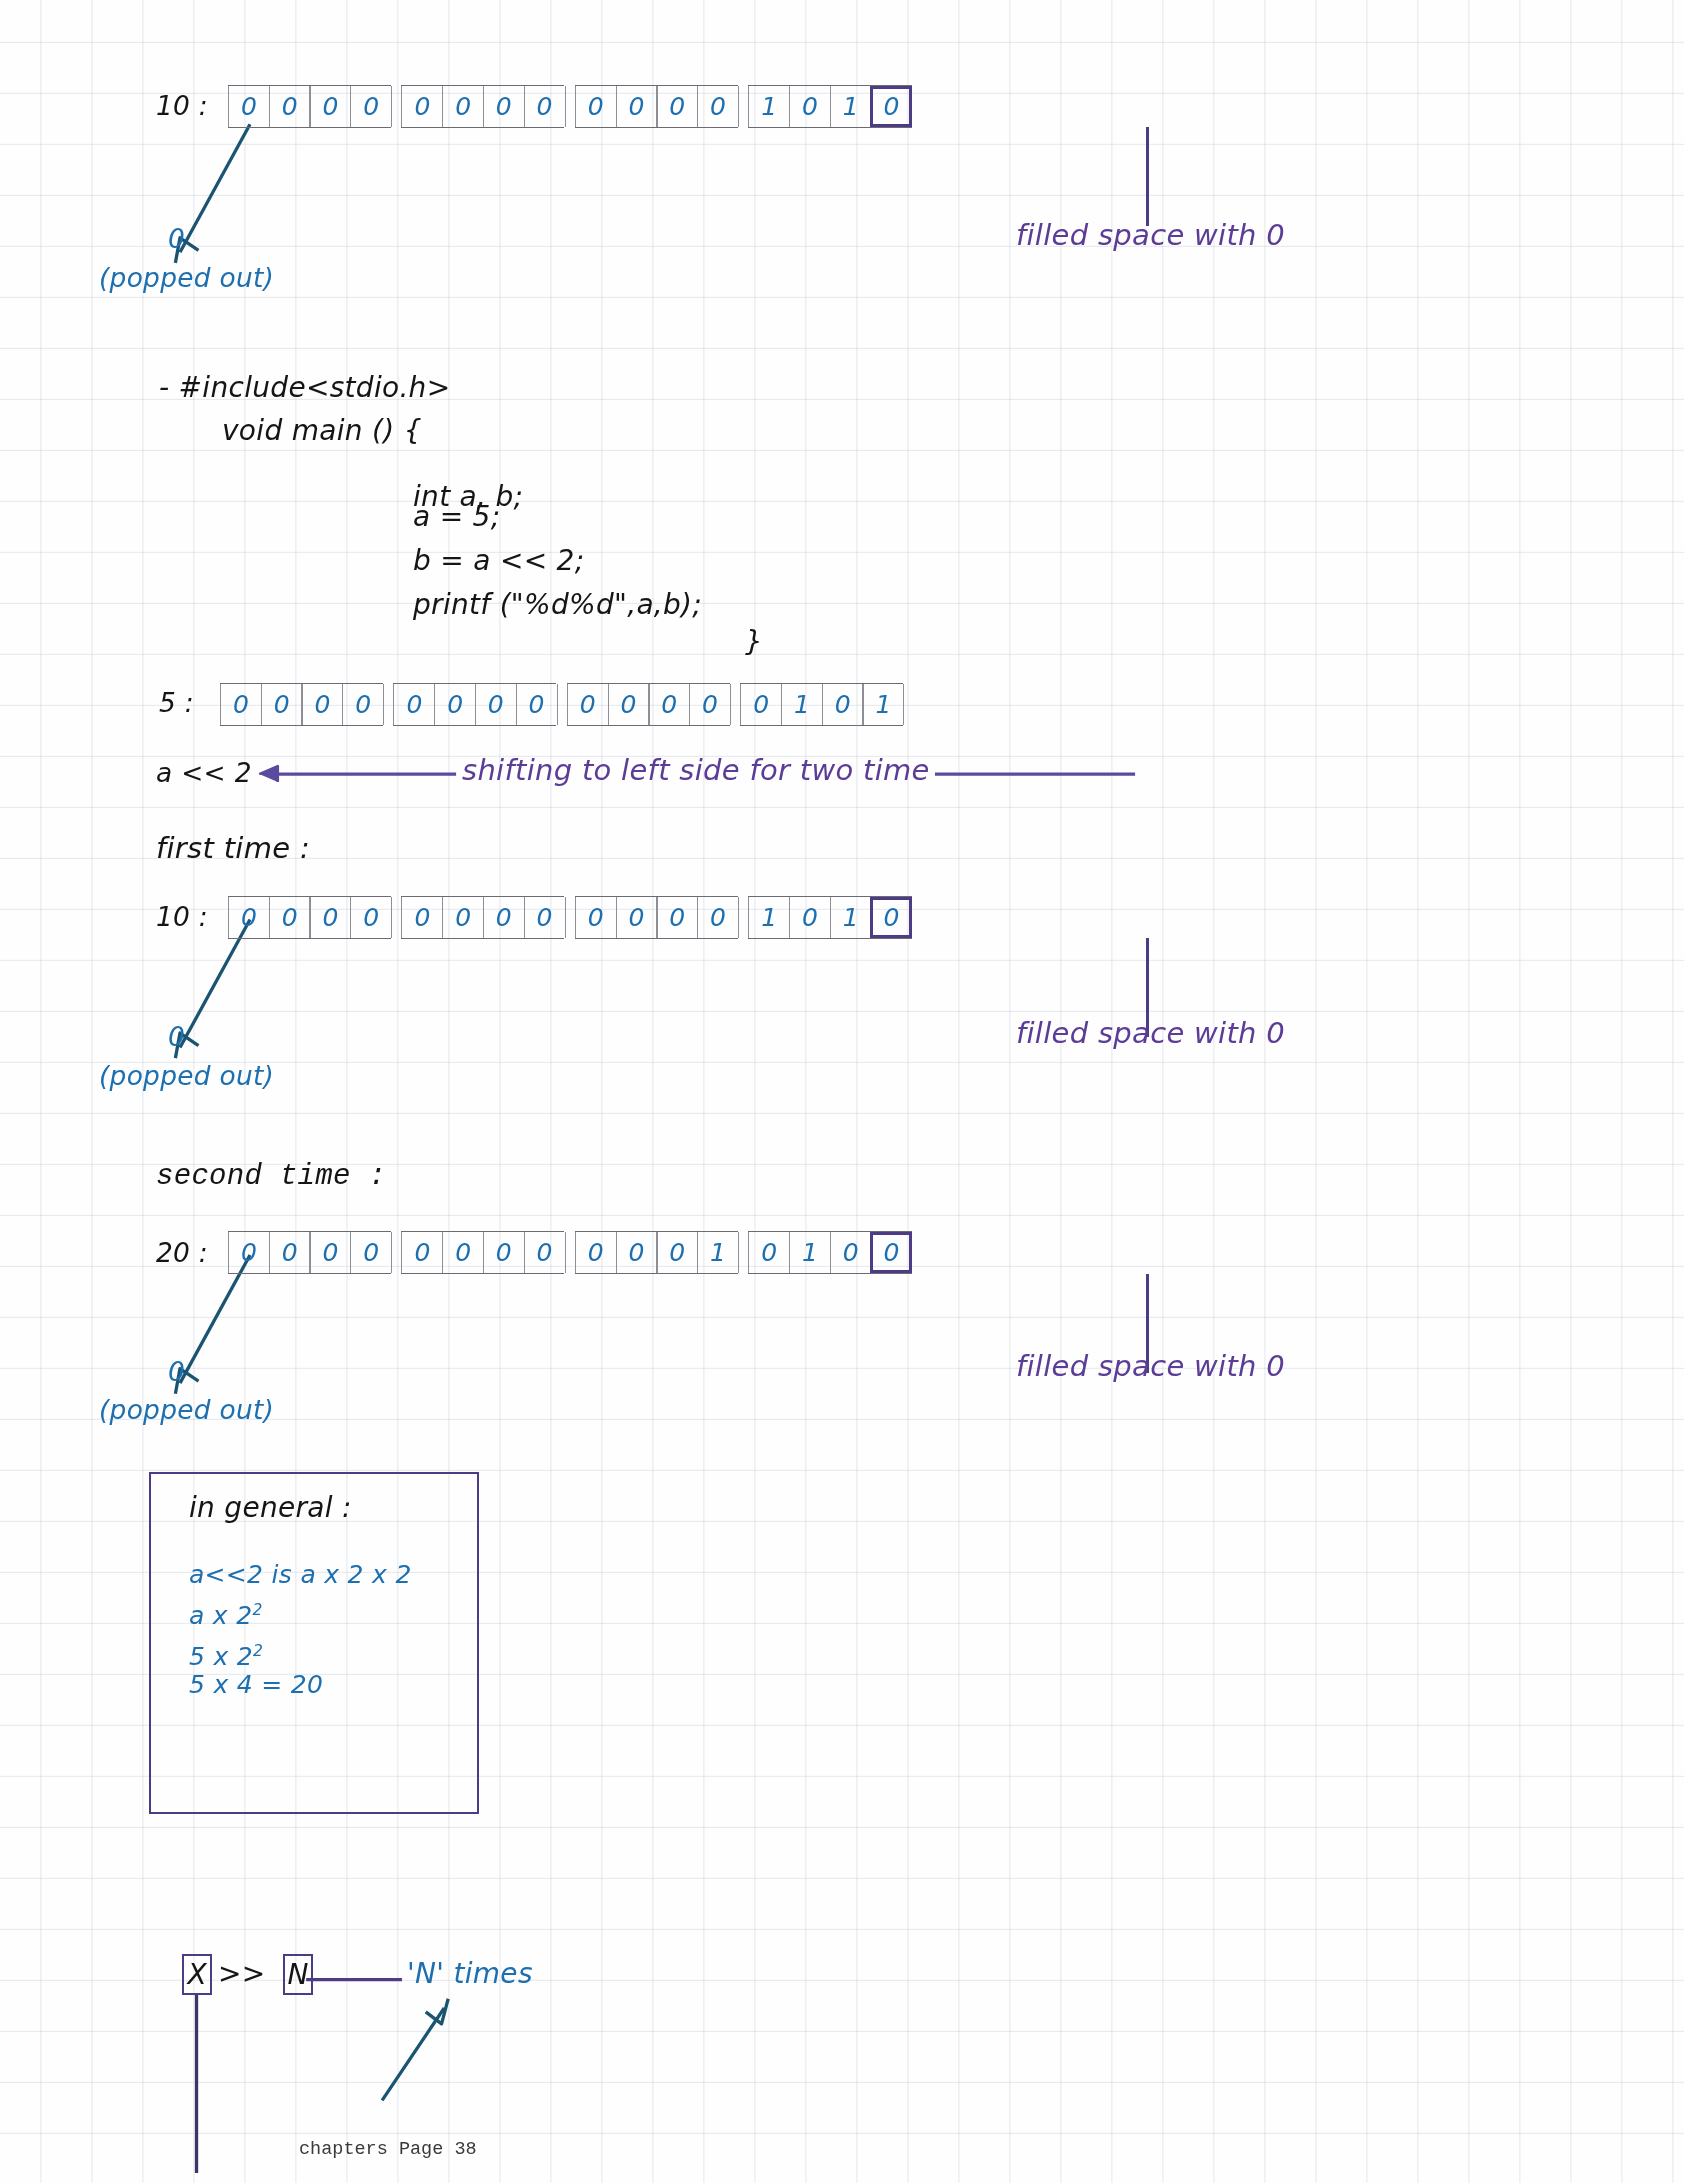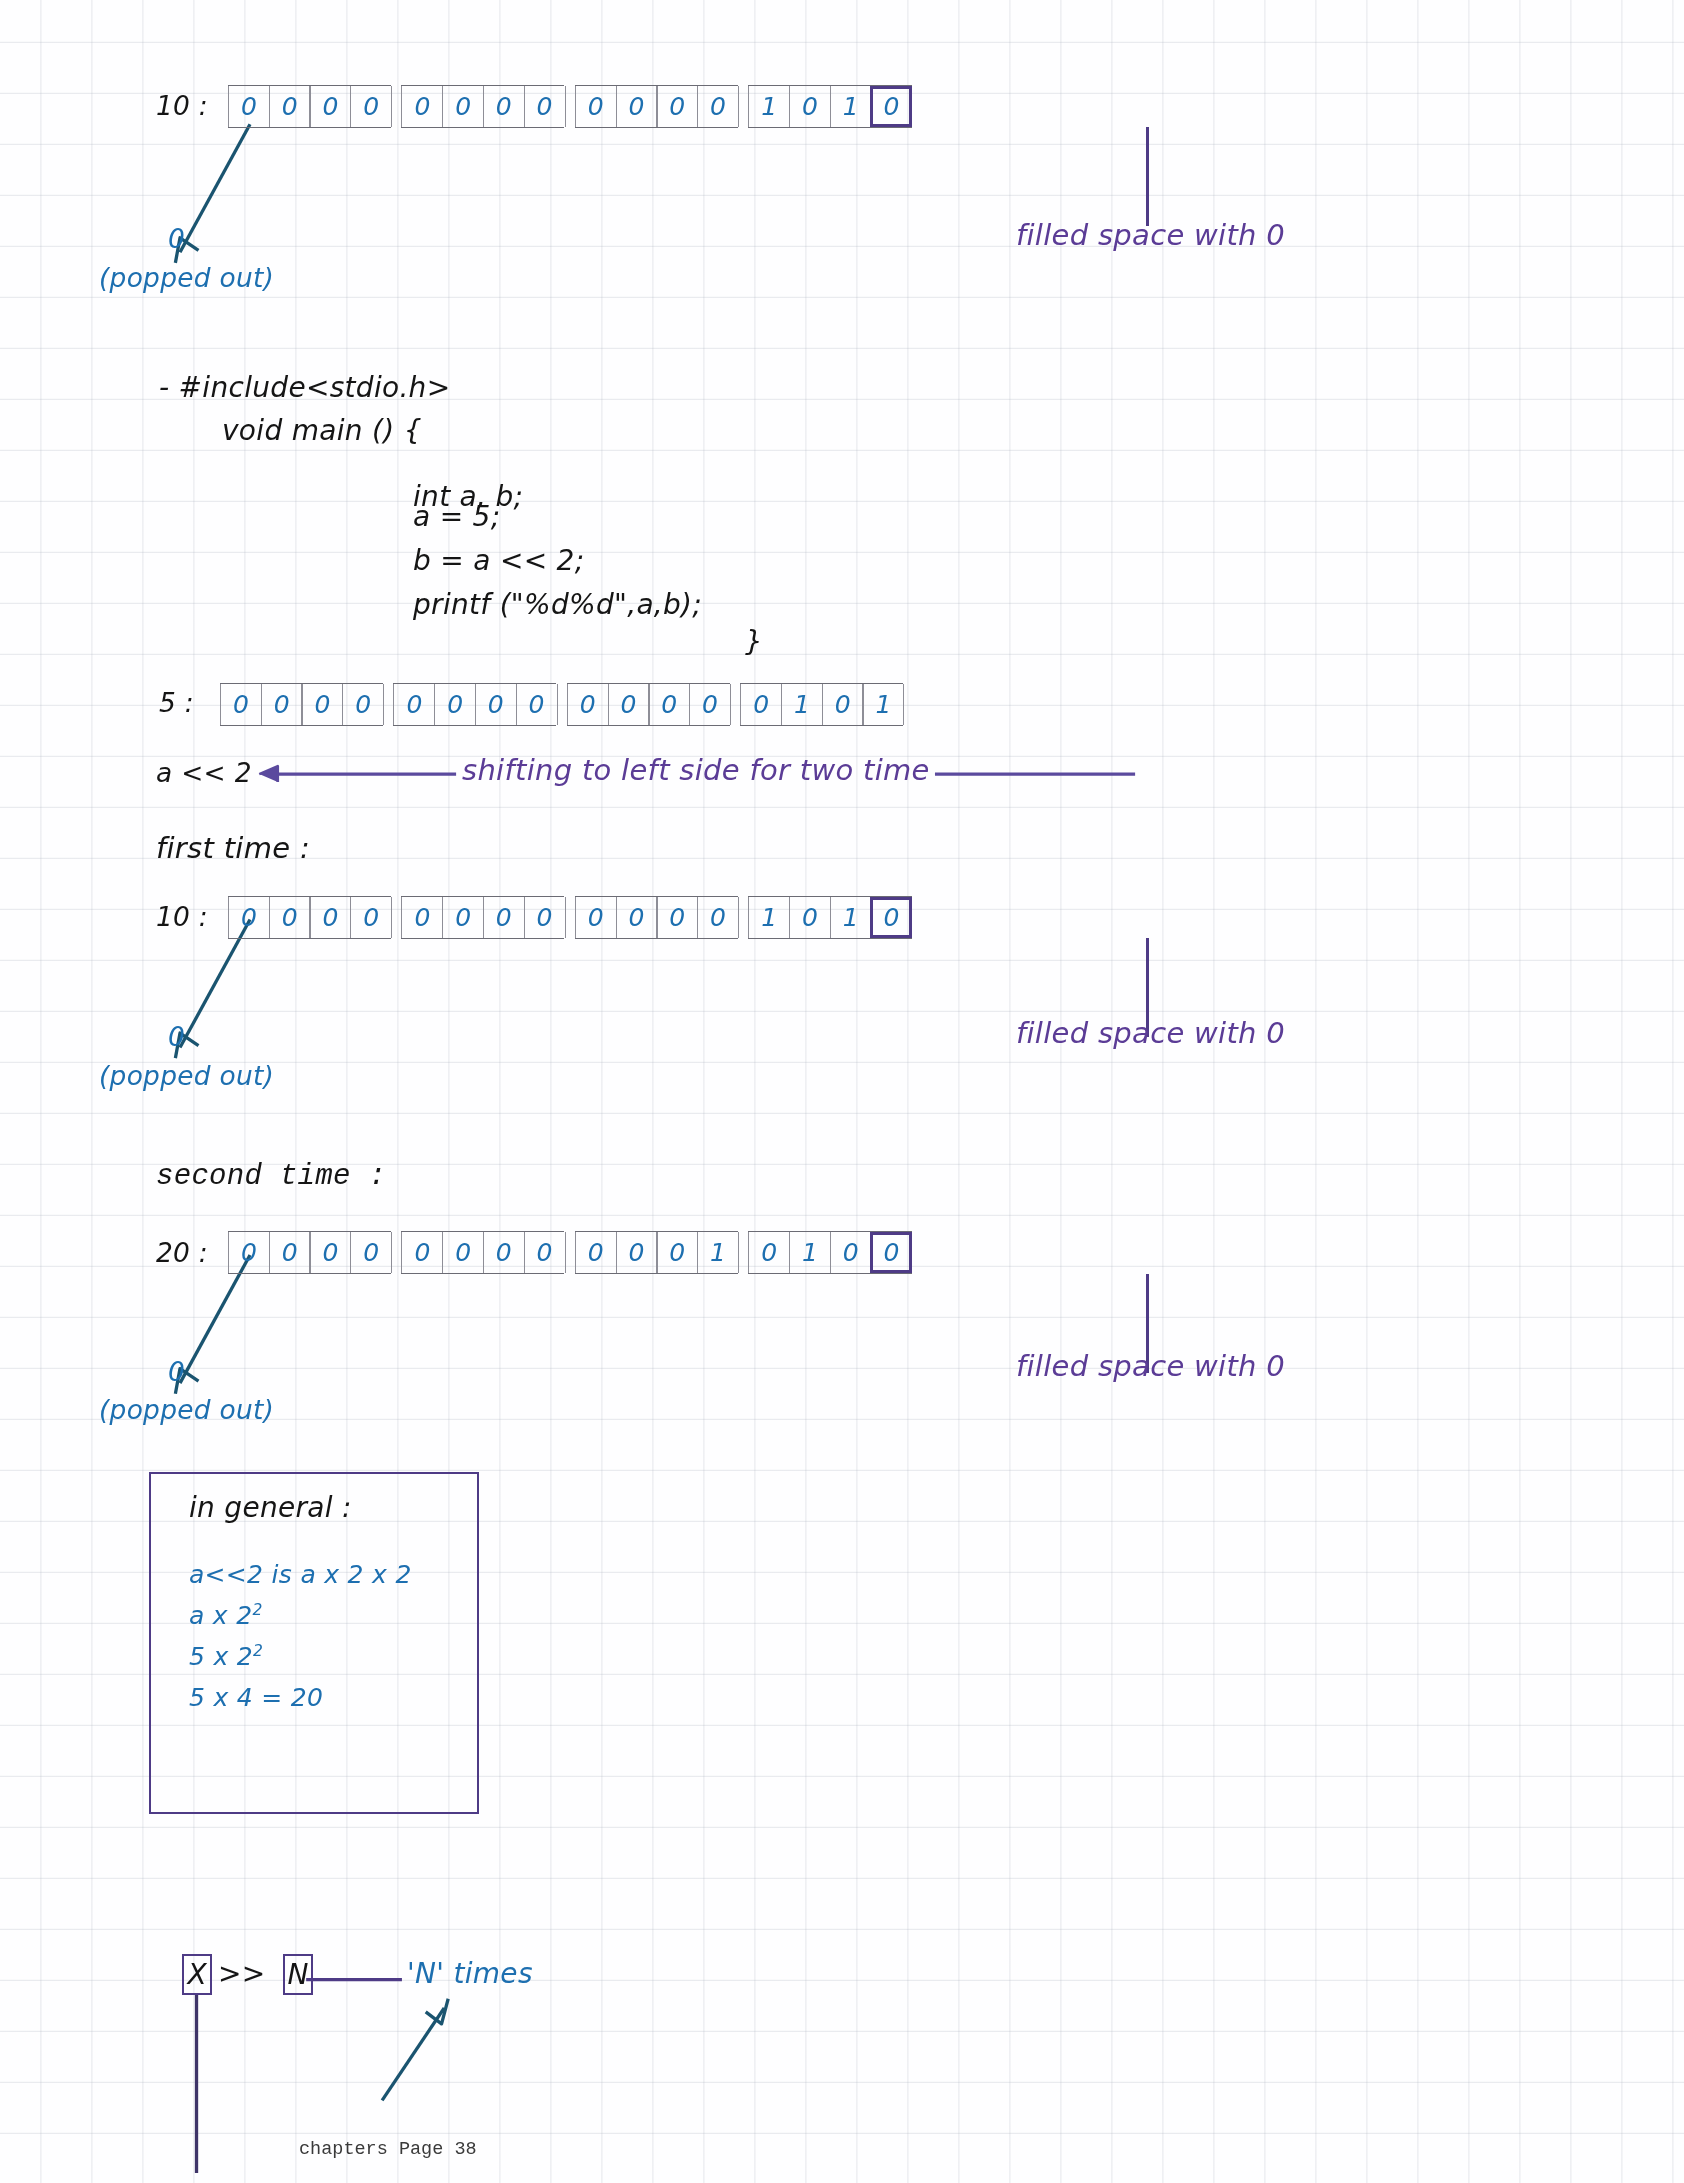--- a/index.html
+++ b/index.html
@@ -300,21 +300,21 @@
   <div class="vline" style="left:1146px; top:1274px; height:99px;"></div>
   <div class="note sz-med hw ink-blue" style="left:168px; top:1356px;">0</div>
   <div class="note sz-med hw ink-blue" style="left:99px; top:1394px;">(popped out)</div>
   <div class="note sz-big hw ink-purple" style="left:1016px; top:1349px;">filled space with 0</div>
 
   <div id="general-box" style="left:149px; top:1472px; width:330px; height:342px;">
     <div class="gb-line hw ink-black" style="left:38px; top:17px; font-size:28px;">in general :</div>
     <div class="gb-line hw ink-blue" style="left:38px; top:86px; font-size:25px;">a&lt;&lt;2 is a x 2 x 2</div>
     <div class="gb-line hw ink-blue" style="left:38px; top:127px; font-size:25px;"><span>a x 2</span><sup>2</sup></div>
     <div class="gb-line hw ink-blue" style="left:38px; top:168px; font-size:25px;"><span>5 x 2</span><sup>2</sup></div>
-    <div class="gb-line hw ink-blue" style="left:38px; top:209px; font-size:25px;">5 x 4 = 20</div>
+    <div class="gb-line hw ink-blue" style="left:38px; top:196px; font-size:25px;">5 x 4 = 20</div>
   </div>
 
 
   <div class="charbox" style="left:182px; top:1954px; width:30px; height:41px;">X</div>
   <div class="note hw ink-black" style="left:218px; top:1957px; font-size:28px;">&gt;&gt;</div>
   <div class="charbox" style="left:283px; top:1954px; width:30px; height:41px;">N</div>
   <div class="note hw ink-blue" style="left:407px; top:1957px; font-size:28px;">'N' times</div>
 
   <div id="footer" style="left:299px; top:2139px;">chapters Page 38</div>
 

